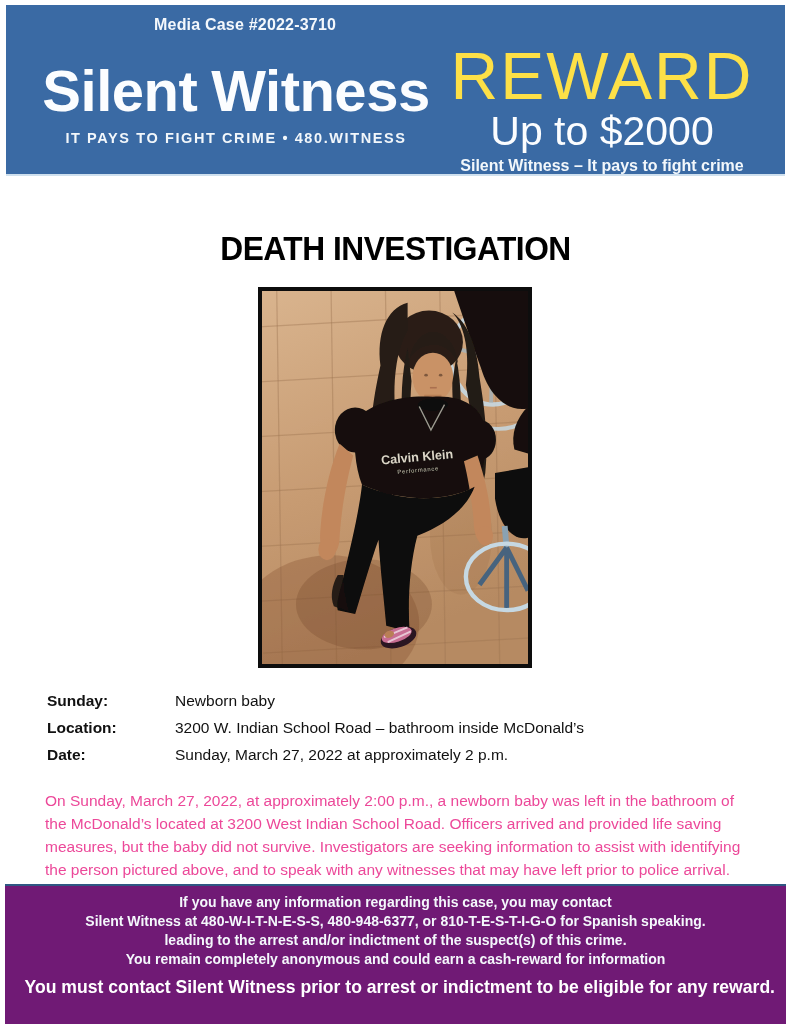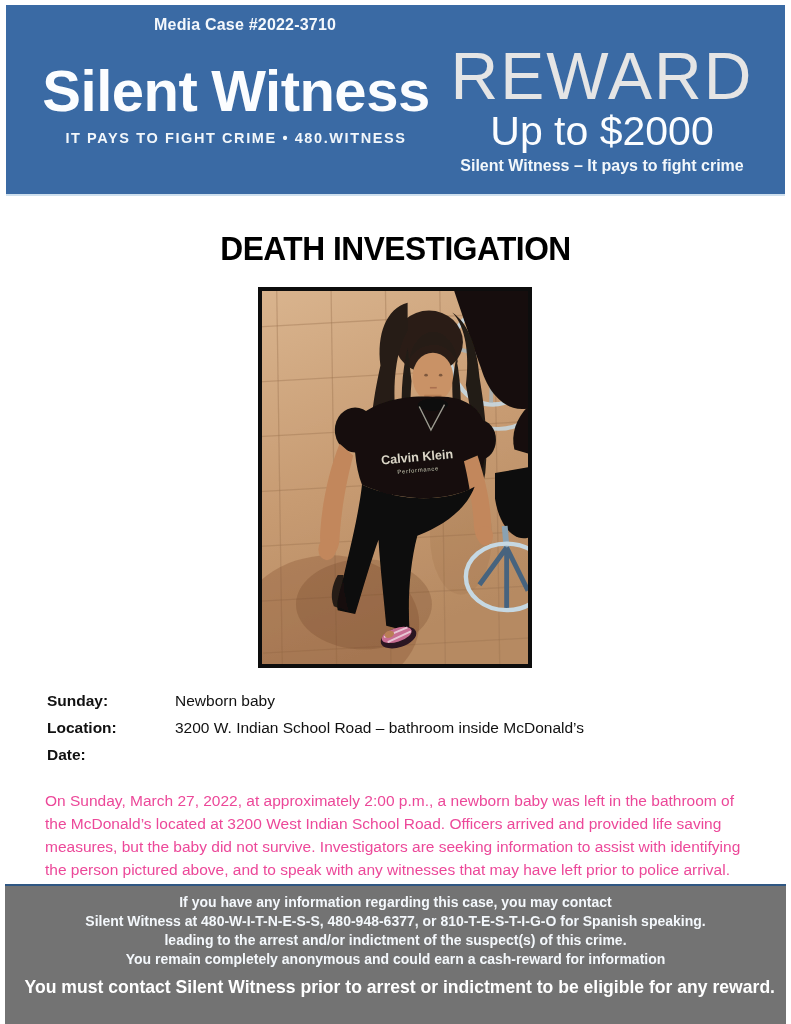--- a/index.html
+++ b/index.html
@@ -1,36 +1,36 @@
 <!DOCTYPE html>
 <html><head>
 <meta charset="utf-8">
 <style>
   * { margin:0; padding:0; box-sizing:border-box; }
   html,body { width:791px; height:1024px; background:#ffffff; font-family:"Liberation Sans", sans-serif; overflow:hidden; }
   .page { position:relative; width:791px; height:1024px; background:#ffffff; }
 
   
   .header {
-    position:absolute; top:5px; left:6px; right:6px; height:191px;
+    position:absolute; top:5px; left:6px; right:6px; height:171px;
     background:#3a6aa4; border-bottom:2px solid #cfe0ee; color:#ffffff;
   }
   .media-case {
     position:absolute; top:11px; left:148px;
     font-size:16px; font-weight:bold; letter-spacing:.2px; color:#f4f8fc;
   }
   .logo-block { position:absolute; top:52px; left:40px; width:380px; text-align:center; }
   .logo-row { display:flex; align-items:center; justify-content:center; gap:7px; }
   .logo-word { font-size:58px; font-weight:bold; letter-spacing:-0.5px; color:#fbfdff; }
   .shield { width:46px; height:53px; display:inline-block; margin-top:2px; }
   .shield svg { width:100%; height:100%; display:block; }
   .logo-tagline { margin-top:6px; font-size:14.5px; font-weight:bold; letter-spacing:1.6px; color:#f2f7fb; white-space:nowrap; }
 
   .reward-block { position:absolute; top:38px; right:28px; width:310px; text-align:center; }
-  .reward-title { font-size:66px; font-weight:400; letter-spacing:2px; line-height:1.0; color:#e5e5e5; }
+  .reward-title { font-size:66px; font-weight:400; letter-spacing:2px; line-height:1.0; color:#fde047; }
   .reward-amount { font-size:41px; font-weight:400; margin-top:2px; line-height:1.0; color:#fbfdff; }
   .reward-subtitle { font-size:16px; font-weight:bold; margin-top:5px; color:#f2f7fb; }
 
   
   .headline {
     position:absolute; top:230px; left:0; width:100%;
     text-align:center; font-size:33px; font-weight:bold; color:#000;
     letter-spacing:-0.5px; transform:scaleX(0.96);
   }
   .photo {
@@ -45,21 +45,21 @@
   .detail-value { flex:1; }
 
   .body-text {
     position:absolute; top:789px; left:45px; width:706px;
     font-size:15.5px; line-height:23px; color:#ec4899;
   }
 
   
   .footer {
     position:absolute; top:884px; left:5px; right:5px; bottom:0;
-    background:#737373; border-top:2px solid #2f5783;
+    background:#701a75; border-top:2px solid #2f5783;
     color:#ffffff; text-align:center; padding-top:7px;
   }
   .f-line { font-size:14px; font-weight:bold; line-height:19px; color:#f4f8fc; }
   .f-link { text-decoration:underline; cursor:pointer; color:#f4f8fc; }
   .f-emph {
     margin-top:7px; font-size:18.5px; font-weight:bold; color:#ffffff;
     transform:scaleX(0.95); transform-origin:center; white-space:nowrap;
   }
 </style>
 </head>
@@ -202,20 +202,21 @@
     <div class="detail-row">
       <span class="detail-label">Sunday:</span>
       <span class="detail-value">Newborn baby</span>
     </div>
     <div class="detail-row">
       <span class="detail-label">Location:</span>
       <span class="detail-value">3200 W. Indian School Road – bathroom inside McDonald’s</span>
     </div>
     <div class="detail-row">
       <span class="detail-label">Date:</span>
+      <span class="detail-value">Sunday, March 27, 2022 at approximately 2 p.m.</span>
     </div>
   </section>
 
   <p class="body-text">On Sunday, March 27, 2022, at approximately 2:00 p.m., a newborn baby was left in the bathroom of the McDonald’s located at 3200 West Indian School Road. Officers arrived and provided life saving measures, but the baby did not survive. Investigators are seeking information to assist with identifying the person pictured above, and to speak with any witnesses that may have left prior to police arrival.</p>
 
   <footer class="footer">
     <p class="f-line">If you have any information regarding this case, you may contact</p>
     <p class="f-line">Silent Witness at 480-W-I-T-N-E-S-S, 480-948-6377, or 810-T-E-S-T-I-G-O for Spanish speaking.</p>
     <p class="f-line">leading to the arrest and/or indictment of the suspect(s) of this crime.</p>
     <p class="f-line">You remain completely anonymous and could earn a cash-reward for information</p>

